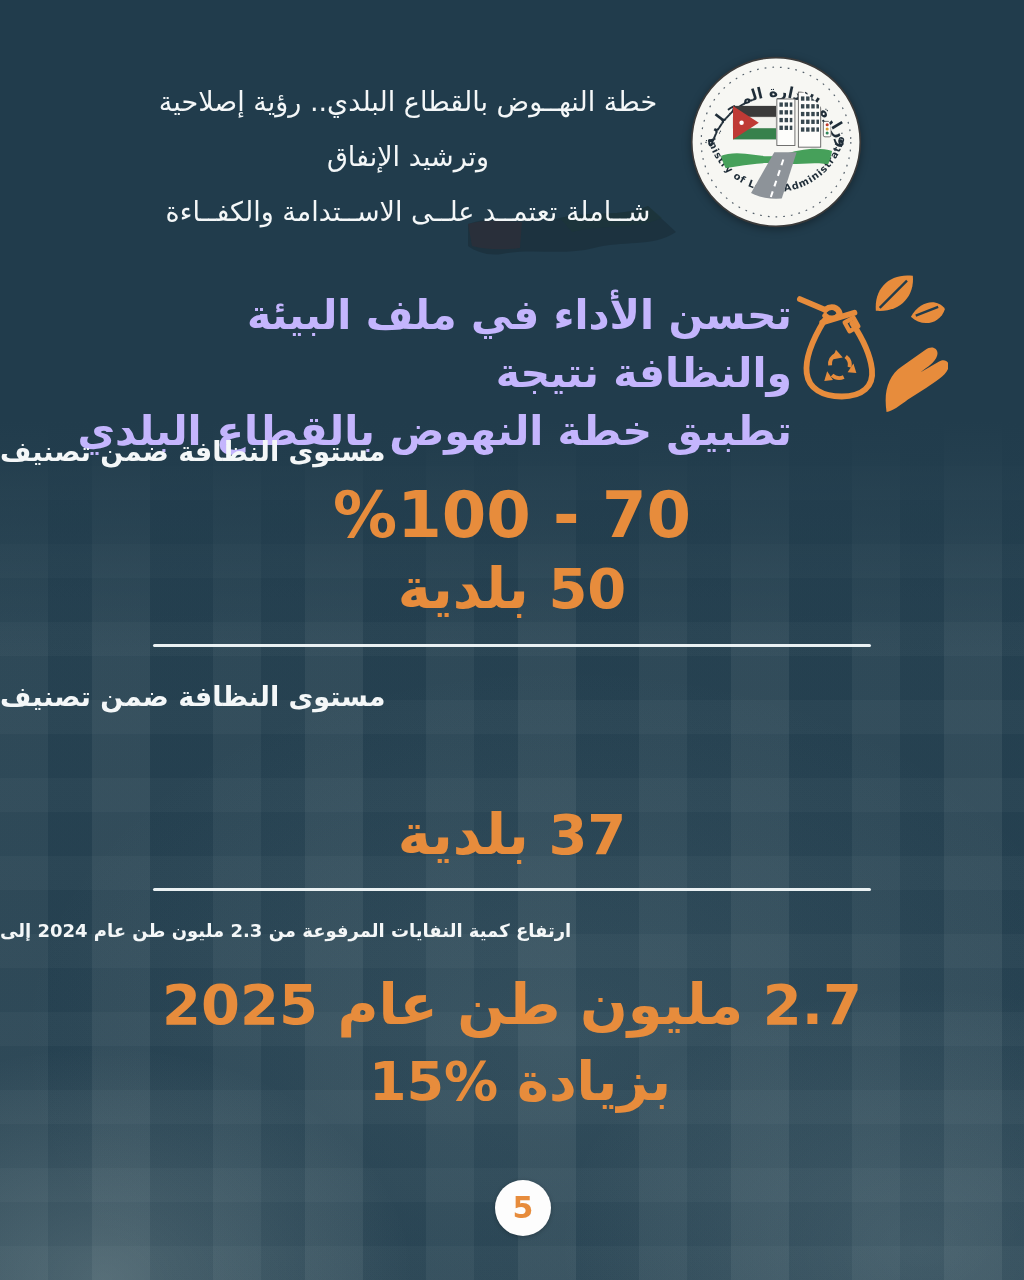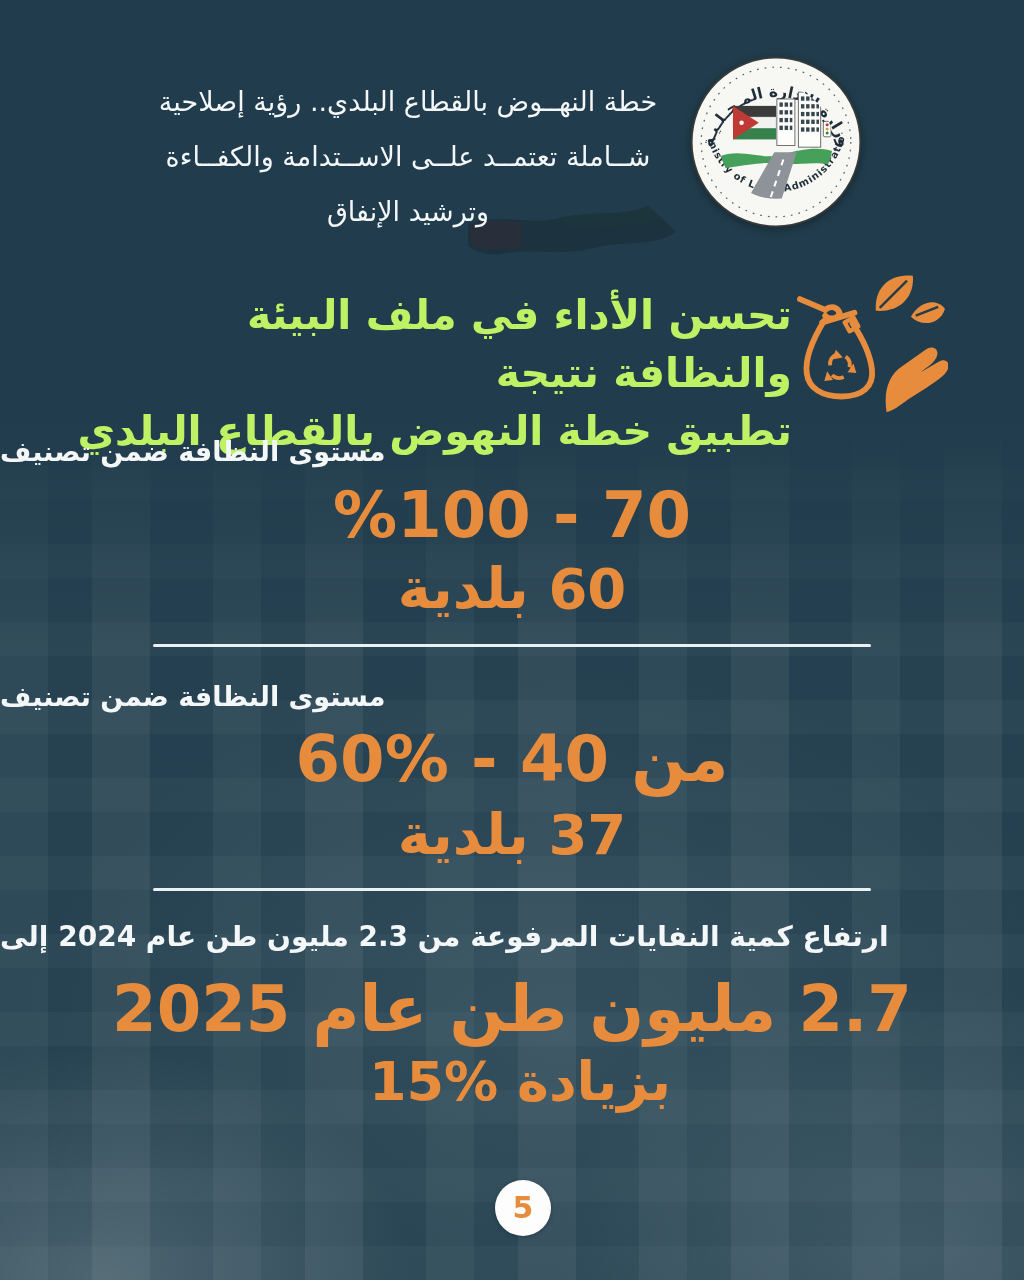--- a/index.html
+++ b/index.html
@@ -35,33 +35,33 @@
     color:#F4F7F8;font-weight:400;font-size:27px;line-height:55px;
     text-align:center;
   }
   
   .logo-wrap{position:absolute;top:56px;right:162px;width:172px;height:172px;
     filter:drop-shadow(0 2px 4px rgba(0,0,0,.35));}
 
   
   .title-block{
     position:absolute;top:286px;right:232px;width:720px;
-    color:#bef264;font-weight:800;font-size:41px;line-height:58px;text-align:right;
+    color:#c4b5fd;font-weight:800;font-size:41px;line-height:58px;text-align:right;
   }
   .title-icon{position:absolute;top:268px;right:76px;width:156px;height:146px;}
 
   
   .s-label{position:absolute;left:0;right:0;text-align:left;color:#F4F7F8;
     font-weight:700;font-size:27px;}
   .s-val{position:absolute;left:0;right:0;text-align:center;color:#E78C3C;font-weight:800;}
-  .v-64{font-size:64px;} .v-56{font-size:56px;} .v-58{font-size:64px;} .v-54{font-size:54px;}
+  .v-64{font-size:64px;} .v-56{font-size:56px;} .v-58{font-size:56px;} .v-54{font-size:54px;}
 
   .lbl-1{top:436px;} .val-1a{top:478px;} .val-1b{top:556px;}
   .lbl-2{top:681px;} .val-2a{top:722px;} .val-2b{top:802px;}
-  .lbl-3{top:920px;font-size:28px;} .val-3a{top:972px;} .val-3b{top:1050px;padding-left:16px;}
+  .lbl-3{top:920px;font-size:18px;} .val-3a{top:972px;} .val-3b{top:1050px;padding-left:16px;}
 
   .divider{position:absolute;left:153px;width:718px;height:3px;background:#EAF1F3;border-radius:2px;}
   .divider-1{top:644px;} .divider-2{top:888px;}
 
   
   .page-badge{
     position:absolute;left:495px;top:1180px;width:56px;height:56px;border-radius:50%;
     background:#FDFDFD;display:flex;align-items:center;justify-content:center;
     box-shadow:0 1px 4px rgba(0,0,0,.25);
   }
@@ -75,22 +75,22 @@
   <div class="cityscape"></div>
 
   <svg class="flag-watermark" width="220" height="90" viewBox="0 0 220 90">
     <path d="M6,28 C36,16 66,30 98,22 C130,14 158,22 186,10 L214,36 C190,52 160,44 132,52 C102,60 70,52 40,58 C26,60 14,56 6,50 Z" fill="#15262f" opacity="0.55"></path>
     <path d="M6,28 C26,22 44,26 60,26 L58,52 C42,54 24,54 10,50 Z" fill="#3c2a30" opacity="0.5"></path>
     <path d="M98,22 C130,14 158,22 186,10 L200,22 C172,34 140,28 110,36 Z" fill="#1c3531" opacity="0.5"></path>
   </svg>
 
   <div class="header-text" dir="rtl">
     <div>خطة النهــوض بالقطاع البلدي.. رؤية إصلاحية</div>
+    <div>وترشيد الإنفاق</div>
     <div>شــاملة تعتمــد علــى الاســتدامة والكفــاءة</div>
-    <div>وترشيد الإنفاق</div>
   </div>
 
   <div class="logo-wrap">
     <svg width="172" height="172" viewBox="0 0 200 200">
       <defs>
         <path id="arcTop" d="M 26 106 A 76 76 0 0 1 174 106"></path>
         <path id="arcBottom" d="M 20 94 A 82 82 0 0 0 180 94"></path>
         <clipPath id="sealClip">
             <circle cx="100" cy="100" r="66"></circle>
           </clipPath>
@@ -191,26 +191,25 @@
     </g>
     <g stroke="#213C4C" stroke-width="2.4" fill="none">
       <path d="M90,41 L118,13"></path>
       <path d="M127,49 L150,40"></path>
     </g>
     <path fill="#E78C3C" d="M97,148 C94,128 98,111 113,101 L137,84 C144,79 151,83 149,90 C147,97 139,102 132,107 L151,96 C158,92 163,98 160,104 C157,111 147,117 138,123 L119,135 C111,141 103,147 97,148 Z"></path>
   </svg>
 
   <div class="s-label lbl-1" dir="rtl">مستوى النظافة ضمن تصنيف</div>
   <div class="s-val v-64 val-1a" dir="rtl">70 - %100</div>
-  <div class="s-val v-56 val-1b" dir="rtl">60 بلدية</div>
+  <div class="s-val v-56 val-1b" dir="rtl">50 بلدية</div>
 
   <div class="divider divider-1"></div>
 
   <div class="s-label lbl-2" dir="rtl">مستوى النظافة ضمن تصنيف</div>
-  <div class="s-val v-64 val-2a" dir="rtl">من  40 - %60</div>
   <div class="s-val v-56 val-2b" dir="rtl">37 بلدية</div>
 
   <div class="divider divider-2"></div>
 
   <div class="s-label lbl-3" dir="rtl">ارتفاع كمية النفايات المرفوعة من 2.3 مليون طن عام 2024 إلى</div>
   <div class="s-val v-58 val-3a" dir="rtl">2.7 مليون طن عام 2025</div>
   <div class="s-val v-54 val-3b" dir="rtl">بزيادة %15</div>
 
   <div class="page-badge">
     <span>5</span>

